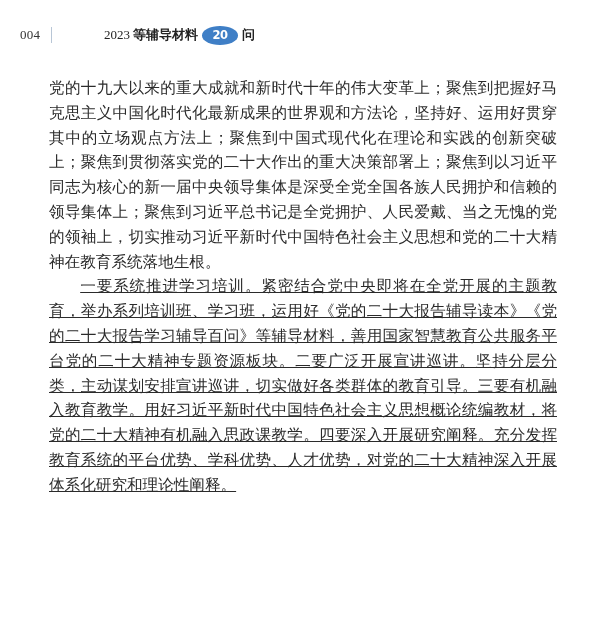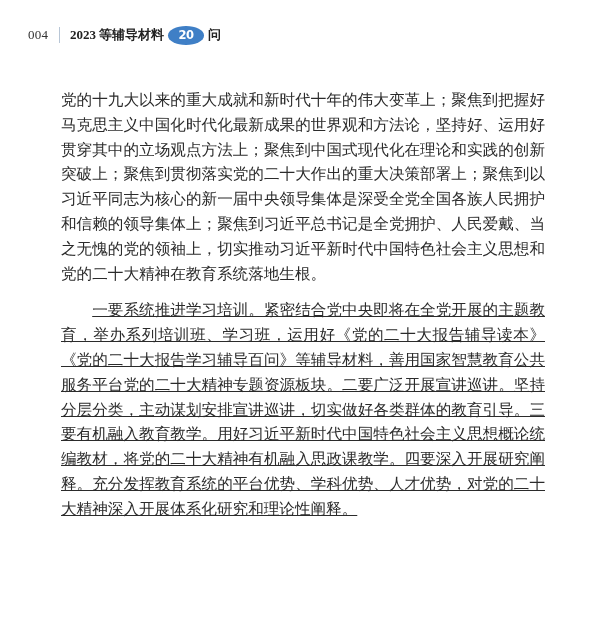--- a/index.html
+++ b/index.html
@@ -10,21 +10,21 @@
   body {
     width: 600px;
     height: 621px;
     position: relative;
     overflow: hidden;
     font-family: "DejaVu Serif", "Liberation Serif", serif;
     color: #2a2a2a;
   }
   .header {
     position: absolute;
-    left: 28px;
+    left: 20px;
     top: 24px;
     height: 22px;
     display: flex;
     align-items: center;
     font-family: "Liberation Serif", "DejaVu Serif", serif;
   }
   .page-num {
     font-size: 13px;
     color: #333;
     letter-spacing: 0.2px;
@@ -36,22 +36,23 @@
     margin: 0 10px 0 11px;
   }
   .book-title {
     font-size: 13px;
     color: #222;
     font-weight: bold;
     display: flex;
     align-items: center;
   }
   .book-title .year {
-    font-weight: bold;
+    font-weight: normal;
     margin-right: 3px;
+    margin-left: 42px;
   }
   .badge {
     display: inline-flex;
     align-items: center;
     justify-content: center;
     width: 36px;
     height: 19px;
     border-radius: 50%;
     background: #3f7fc6;
     color: #ffffff;
@@ -65,21 +66,21 @@
     position: absolute;
     left: 49px;
     top: 76px;
     width: 508px;
     font-size: 15.6px;
     line-height: 24.8px;
     color: #2b2b2b;
     text-align: justify;
   }
   .content p {
-    margin: 12px;
+    margin: 0;
   }
   .content .indent {
     text-indent: 2em;
     text-decoration: underline;
   }
 </style>
 </head>
 <body>
 
 <div class="header">

